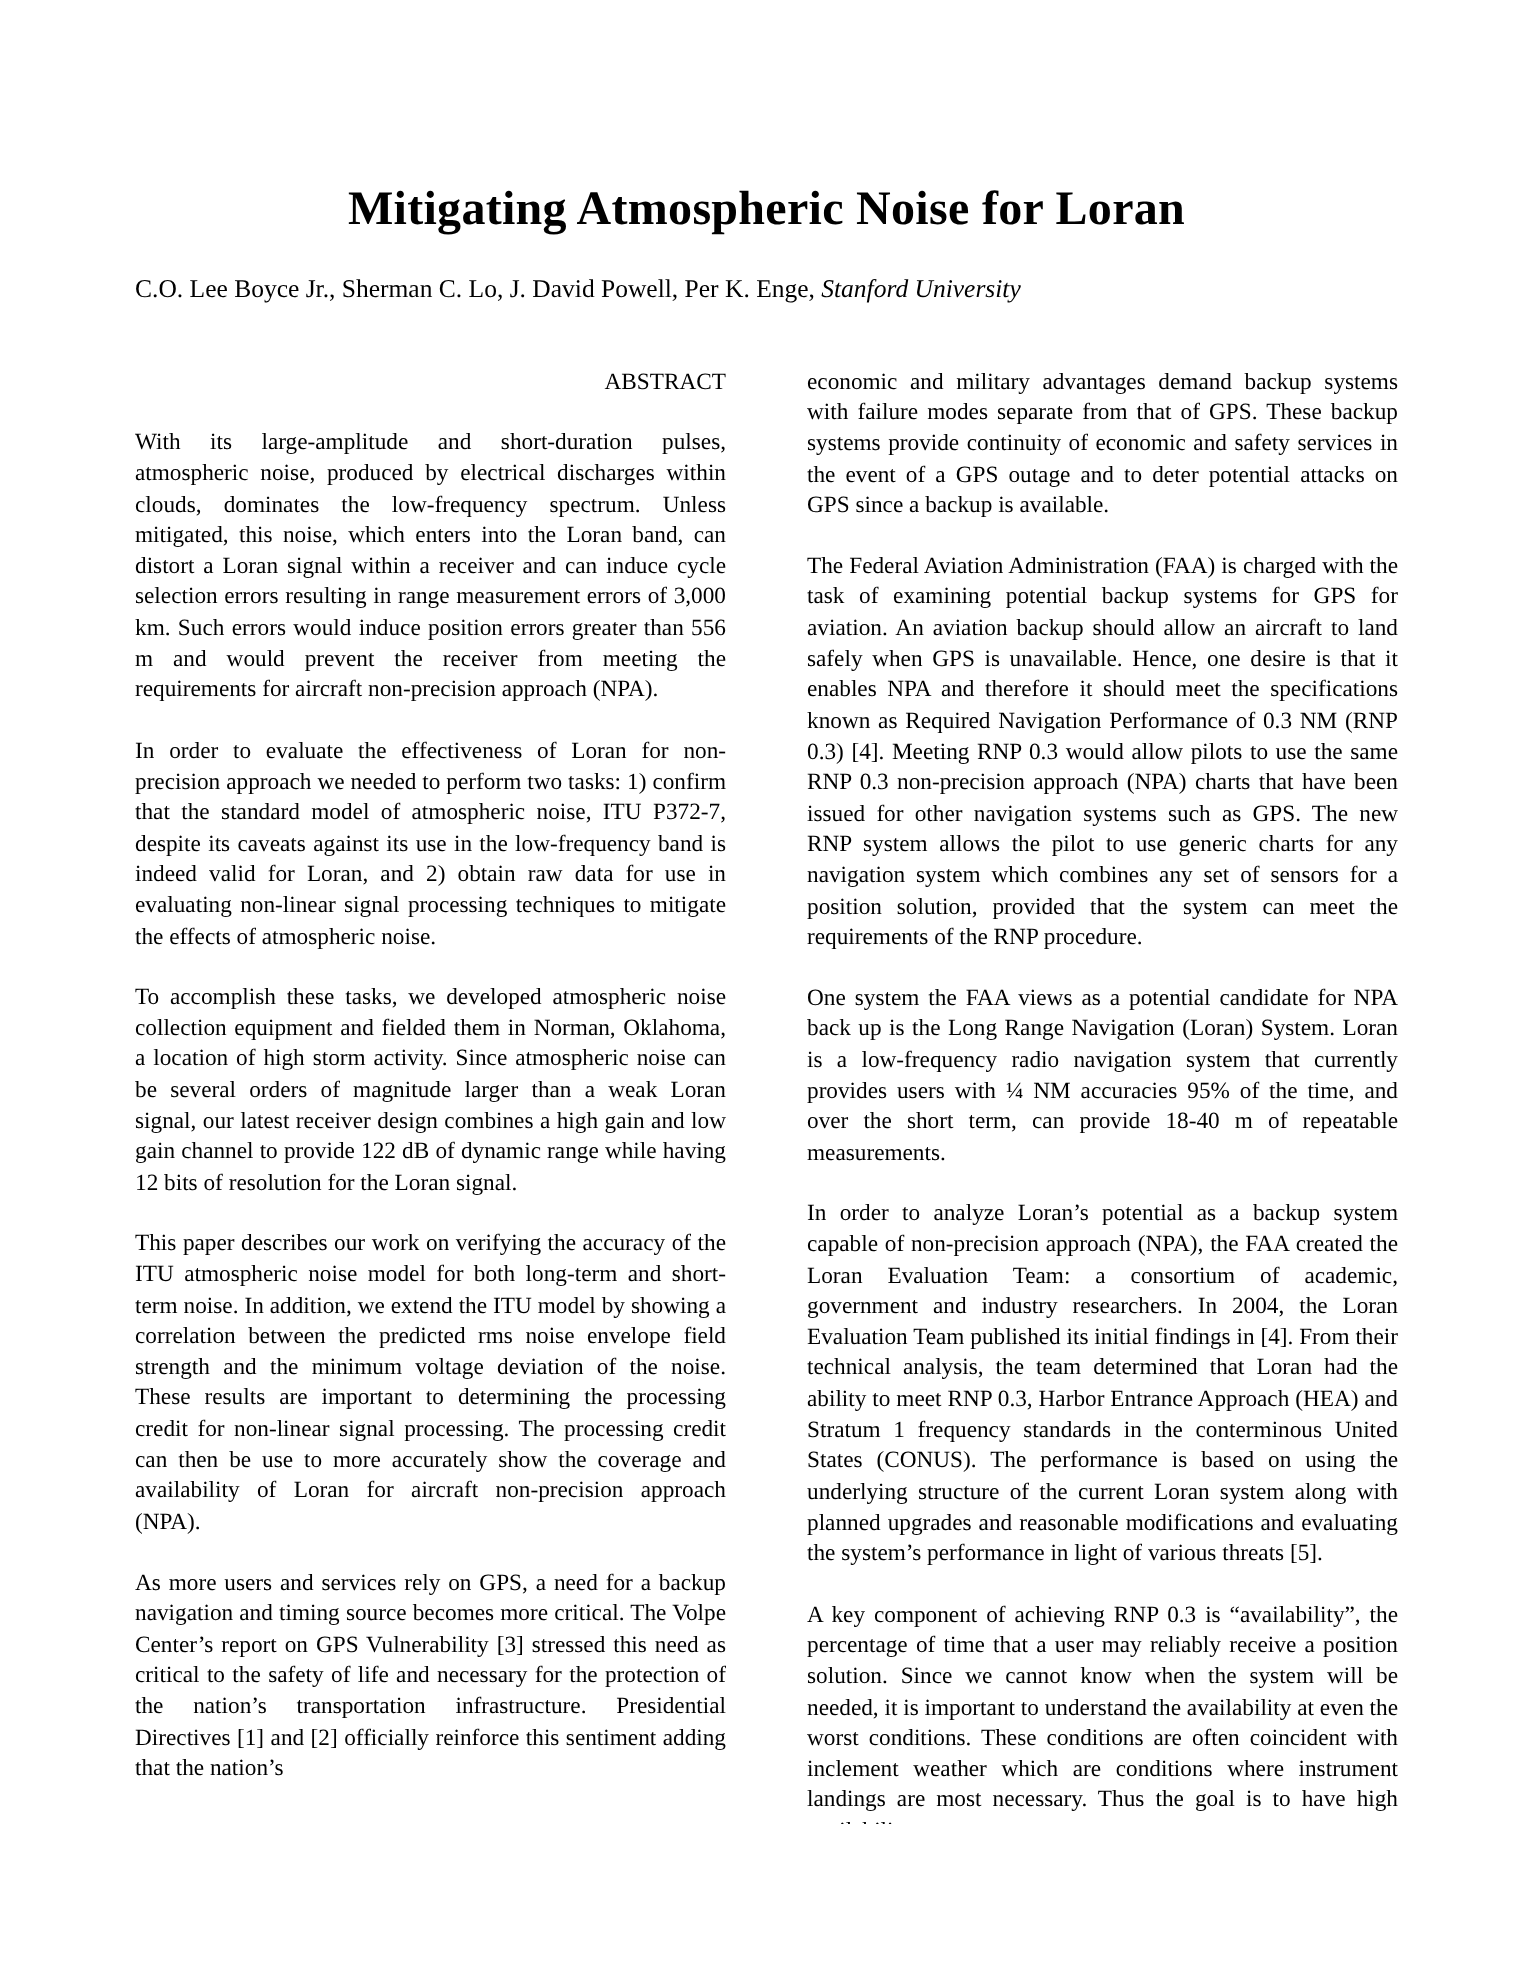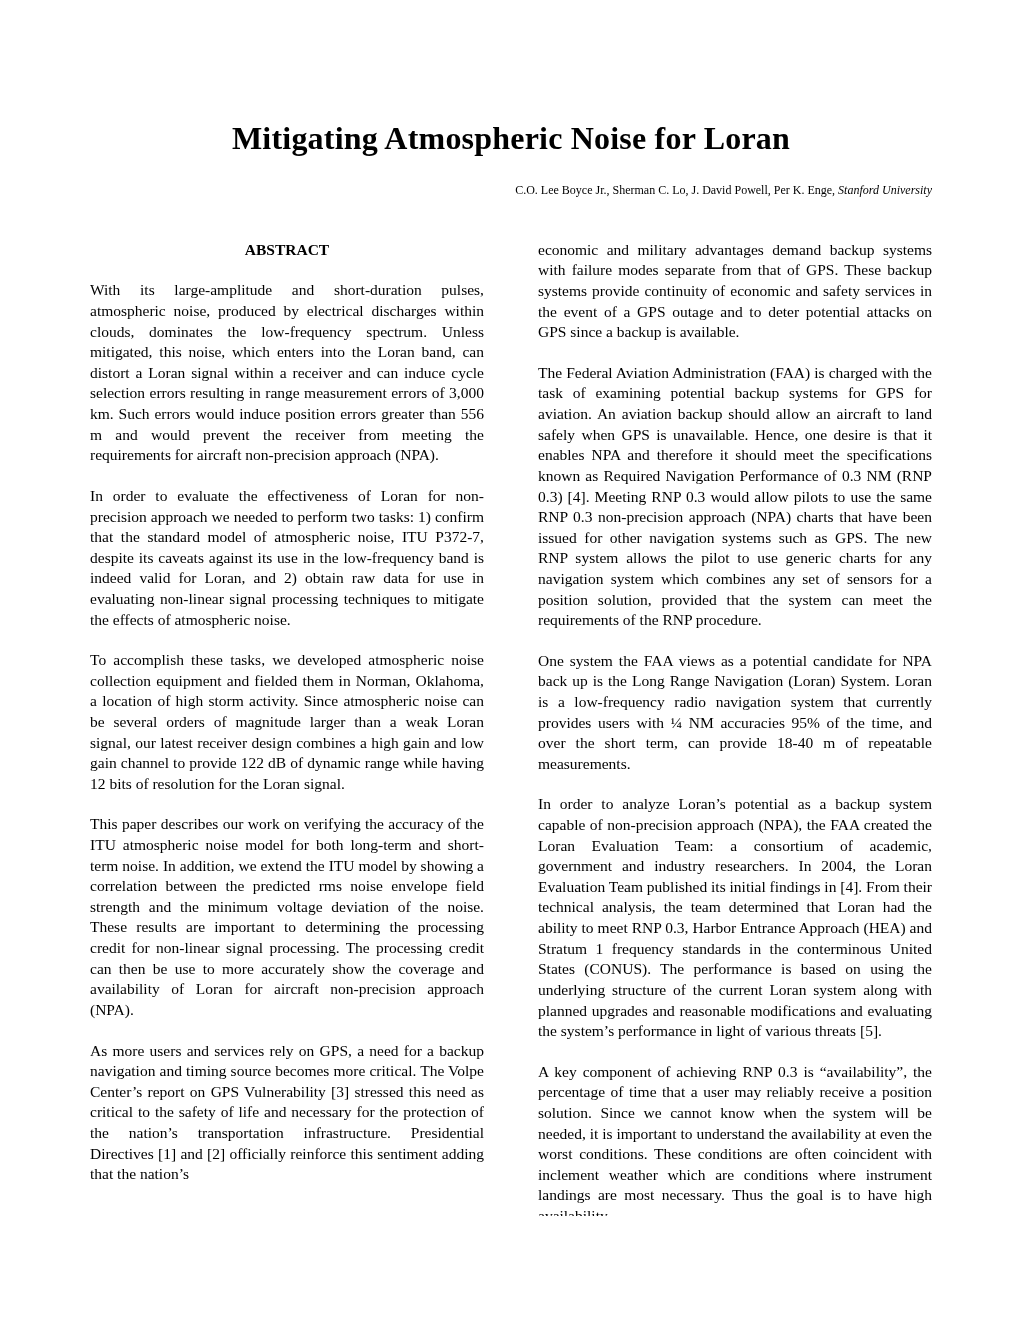--- a/index.html
+++ b/index.html
@@ -21,45 +21,45 @@
   h1.title {
     margin: 0 0 26px 0;
     font-size: 32px;
     line-height: 1.15;
     font-weight: bold;
     text-align: center;
     letter-spacing: 0.2px;
   }
   .byline {
     margin: 0 0 42px 0;
-    font-size: 12px;
-    text-align: right;
+    font-size: 17px;
+    text-align: left;
   }
   .byline em {
     font-style: italic;
   }
   .columns {
     display: flex;
     gap: 54px;
   }
   .col {
     flex: 1 1 0;
     font-size: 15.5px;
     line-height: 1.33;
     text-align: justify;
     text-justify: inter-word;
   }
   .col p {
     margin: 0 0 20px 0;
   }
   .col h2.section-heading {
     font-size: 15.5px;
-    font-weight: bold;
+    font-weight: normal;
     margin: 0 0 20px 0;
-    text-align: center;
+    text-align: right;
   }
 </style>
 </head>
 <body>
 
 <div class="page">
 
   <h1 class="title">Mitigating Atmospheric Noise for Loran</h1>
 
   <p class="byline"><span>C.O. Lee Boyce Jr., Sherman C. Lo, J. David Powell, Per K. Enge, </span><em>Stanford University</em></p>

